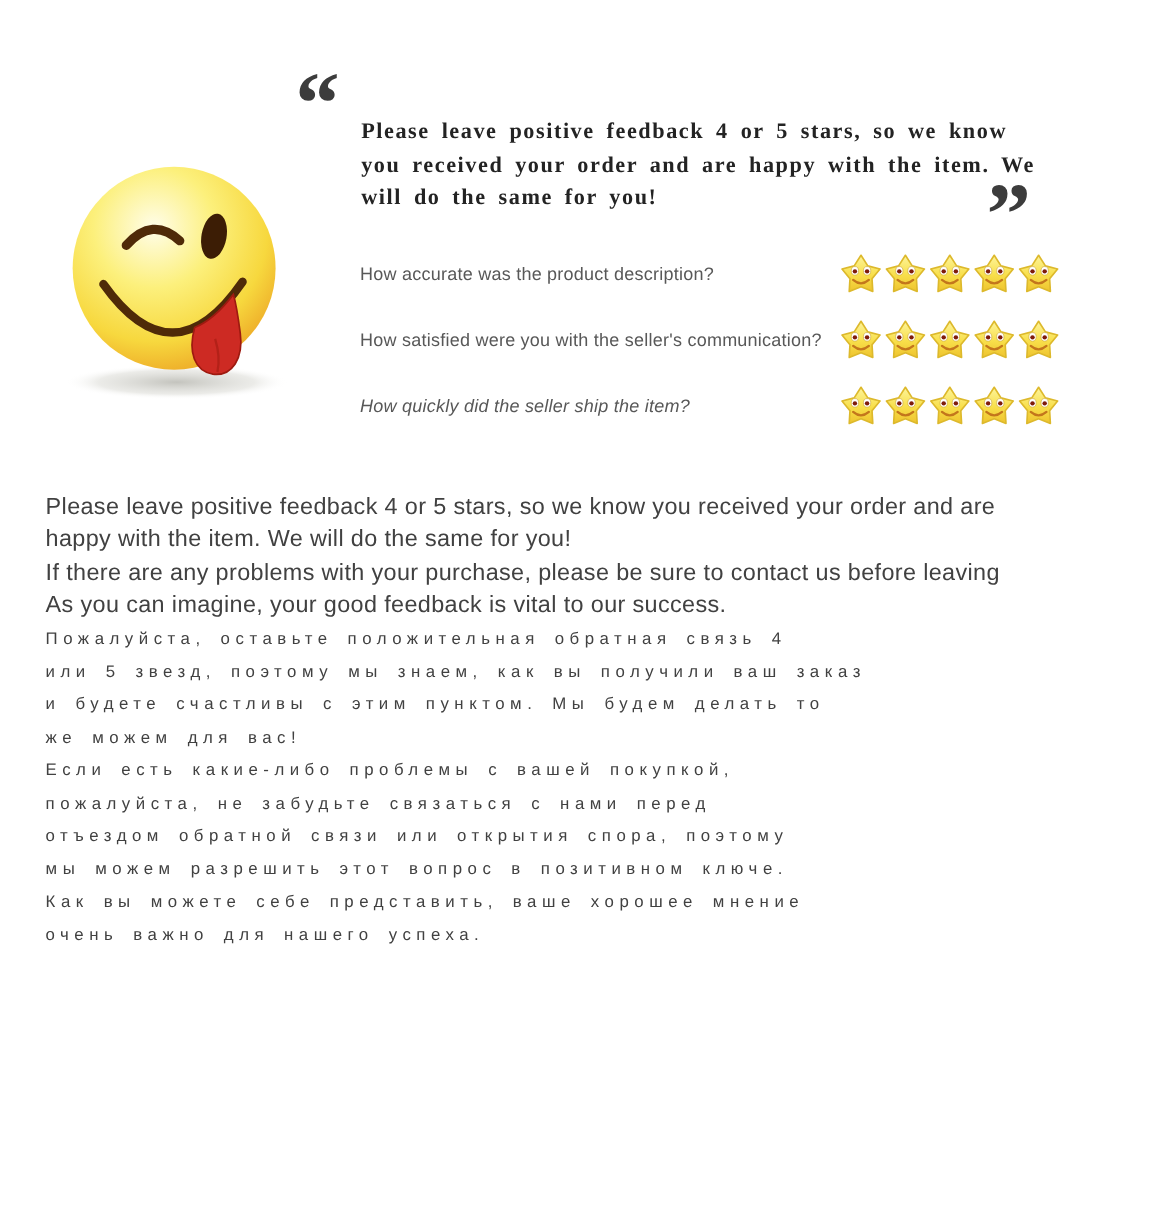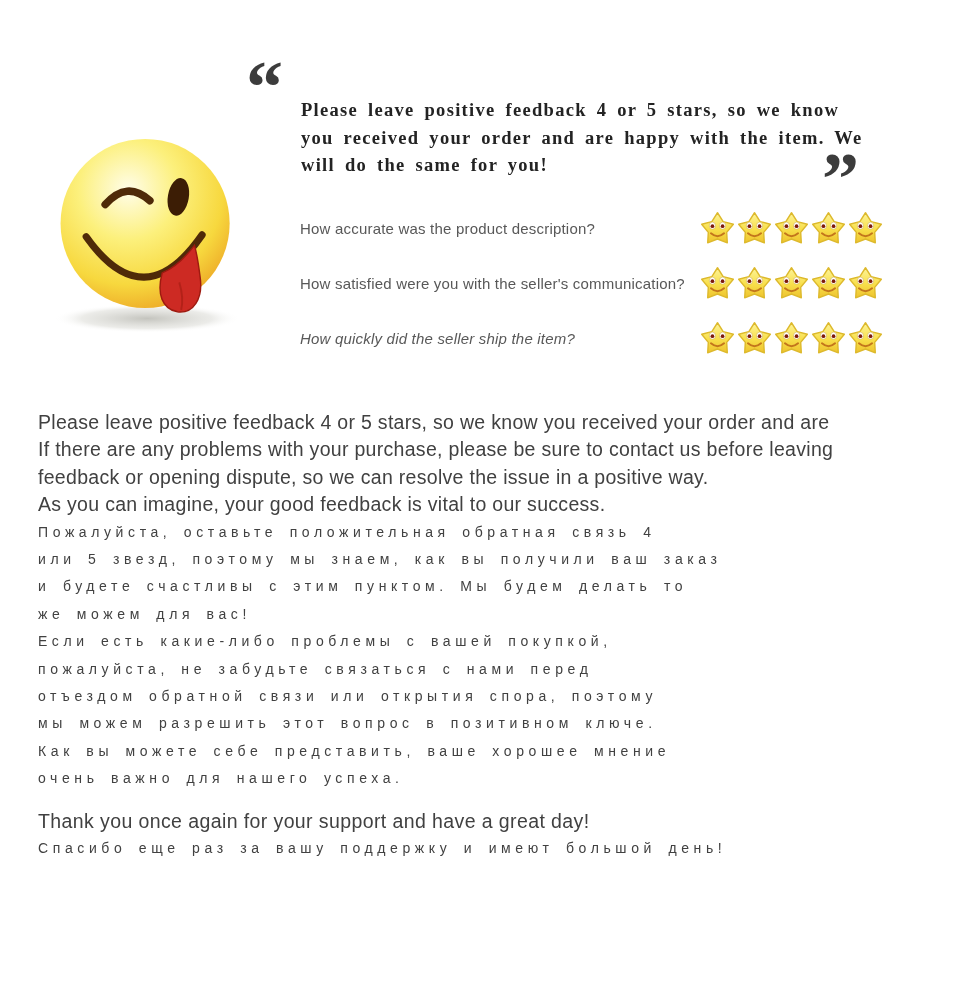--- a/index.html
+++ b/index.html
@@ -355,34 +355,30 @@
     <ellipse cx="25.8" cy="16.8" rx="3.5" ry="4.1" fill="#ffffff" stroke="#caa53c" stroke-width="0.6"></ellipse>
     <circle cx="14.2" cy="17.3" r="2.1" fill="#7e1b0b"></circle>
     <circle cx="25.8" cy="17.3" r="2.1" fill="#7e1b0b"></circle>
     <path d="M 12.5 25.5 Q 20 32 27.5 25.5" fill="none" stroke="#c3761c" stroke-width="2.2" stroke-linecap="round"></path>
   </svg>
 </span>
   </div>
 
   <div class="body-text">
     <div class="eng-line">Please leave positive feedback 4 or 5 stars, so we know you received your order and are</div>
+    <div class="eng-line">happy with the item. We will do the same for you!</div>
     <div class="eng-line">If there are any problems with your purchase, please be sure to contact us before leaving</div>
-    <div class="eng-line">feedback or opening dispute, so we can resolve the issue in a positive way.</div>
     <div class="eng-line">As you can imagine, your good feedback is vital to our success.</div>
 
     <div class="rus-line">Пожалуйста, оставьте положительная обратная связь 4</div>
     <div class="rus-line">или 5 звезд, поэтому мы знаем, как вы получили ваш заказ</div>
     <div class="rus-line">и будете счастливы с этим пунктом. Мы будем делать то</div>
     <div class="rus-line">же можем для вас!</div>
     <div class="rus-line">Если есть какие-либо проблемы с вашей покупкой,</div>
     <div class="rus-line">пожалуйста, не забудьте связаться с нами перед</div>
     <div class="rus-line">отъездом обратной связи или открытия спора, поэтому</div>
     <div class="rus-line">мы можем разрешить этот вопрос в позитивном ключе.</div>
     <div class="rus-line">Как вы можете себе представить, ваше хорошее мнение</div>
     <div class="rus-line">очень важно для нашего успеха.</div>
 
-    <div class="closing">
-      <div class="eng-line">Thank you once again for your support and have a great day!</div>
-      <div class="rus-line">Спасибо еще раз за вашу поддержку и имеют большой день!</div>
-    </div>
   </div>
 
 </div>
 
 </body></html>

